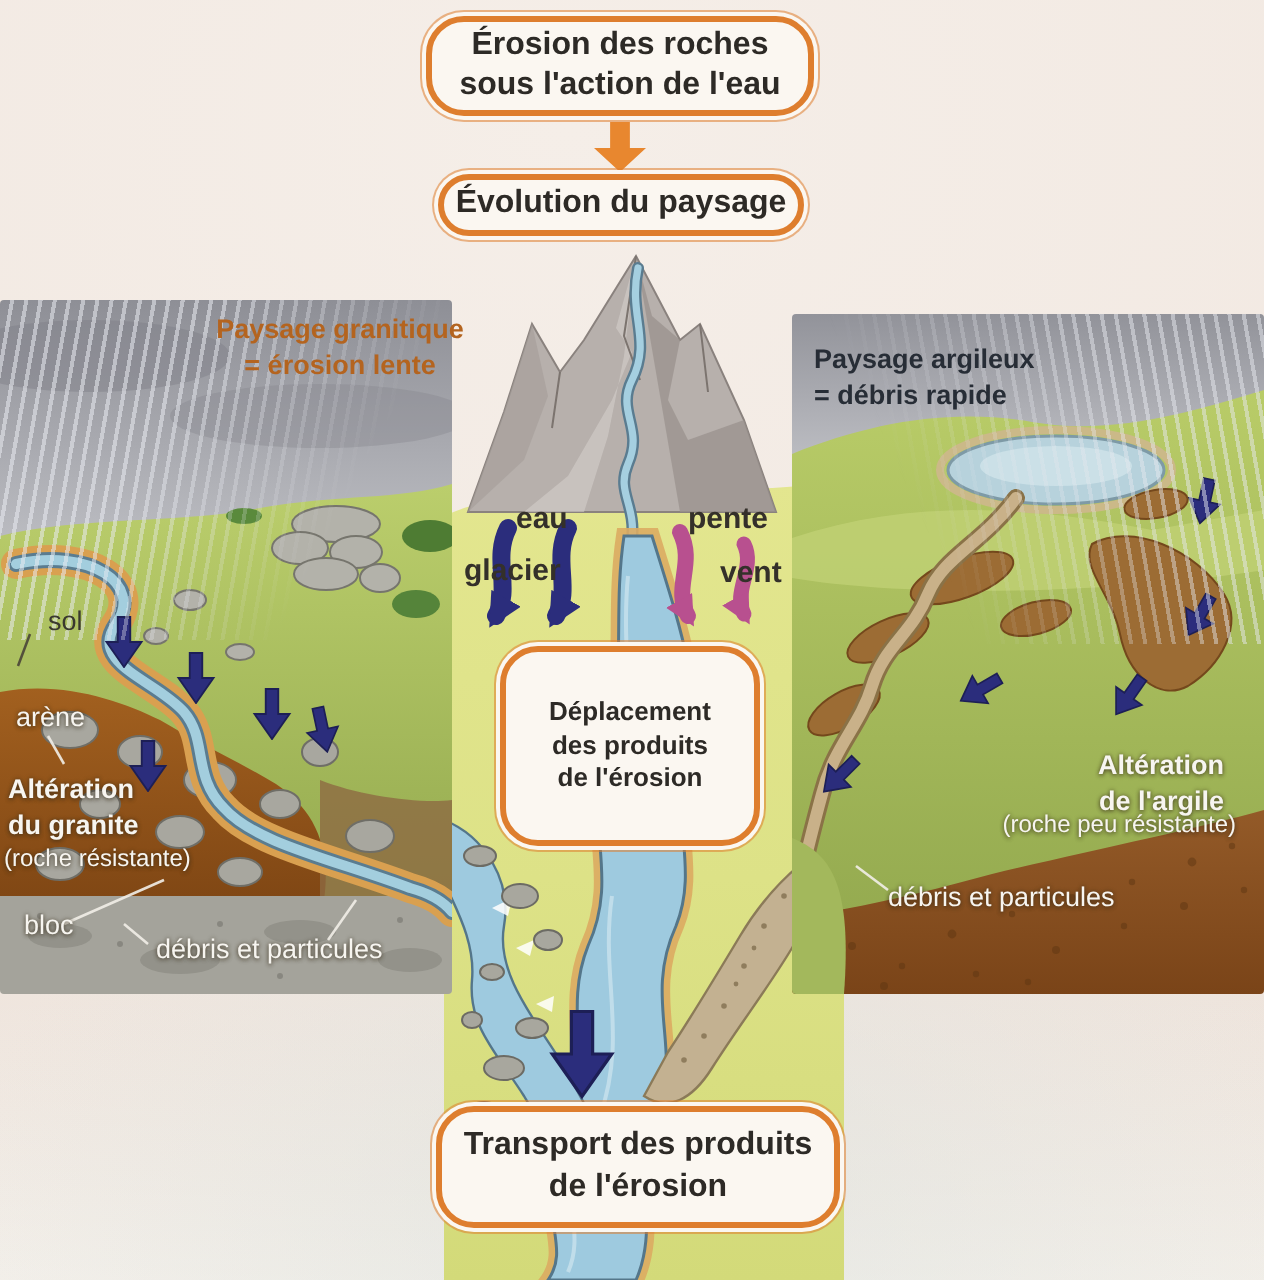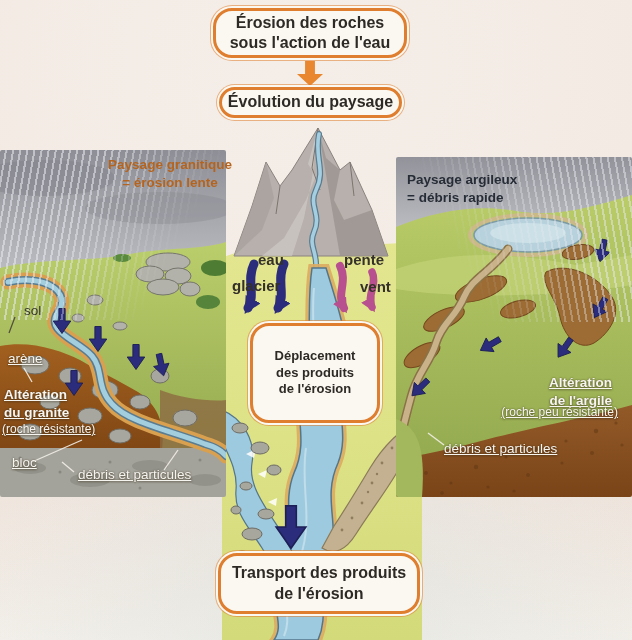--- a/index.html
+++ b/index.html
@@ -54,21 +54,21 @@
   }
 
   .center-art { position:absolute; left:222px; top:118px; width:200px; height:522px; z-index:1; }
   .center-art svg { display:block; width:100%; height:100%; }
 
   
   .lbl { position:absolute; z-index:5; line-height:1.3; }
   .lp-header { left:95px; top:156px; width:150px; text-align:center;
                color:#b4641f; font-weight:bold; font-size:13.5px; }
   .rp-header { left:407px; top:171px; color:#272d36; font-weight:bold; font-size:13.5px; }
-  .lbl-white { color:#f7f5f0; text-shadow:0 0 2px rgba(55,45,25,.65), 0 1px 2px rgba(55,45,25,.45);text-decoration:underline; }
+  .lbl-white { color:#f7f5f0; text-shadow:0 0 2px rgba(55,45,25,.65), 0 1px 2px rgba(55,45,25,.45); }
   .lbl-sol    { left:8px;  top:302px; font-size:13.5px; color:#3a382f;margin-left:16px; }
   .lbl-arene  { left:8px;  top:350px; font-size:13.5px; }
   .lbl-altgr  { left:4px;  top:386px; font-size:13.5px; font-weight:bold; }
   .lbl-rres   { left:2px;  top:422px; font-size:12px;text-align:center; }
   .lbl-bloc   { left:12px; top:454px; font-size:13.5px; }
   .lbl-debl   { left:78px; top:466px; font-size:13.5px; }
   .lbl-altar  { right:20px; top:374px; font-size:13.5px; font-weight:bold; text-align:right; }
   .lbl-rpres  { right:14px; top:405px; font-size:12px; }
   .lbl-debr   { left:444px; top:440px; font-size:13.5px; }
   .factor { font-weight:600; font-size:15px; color:#34302a; z-index:5; }

